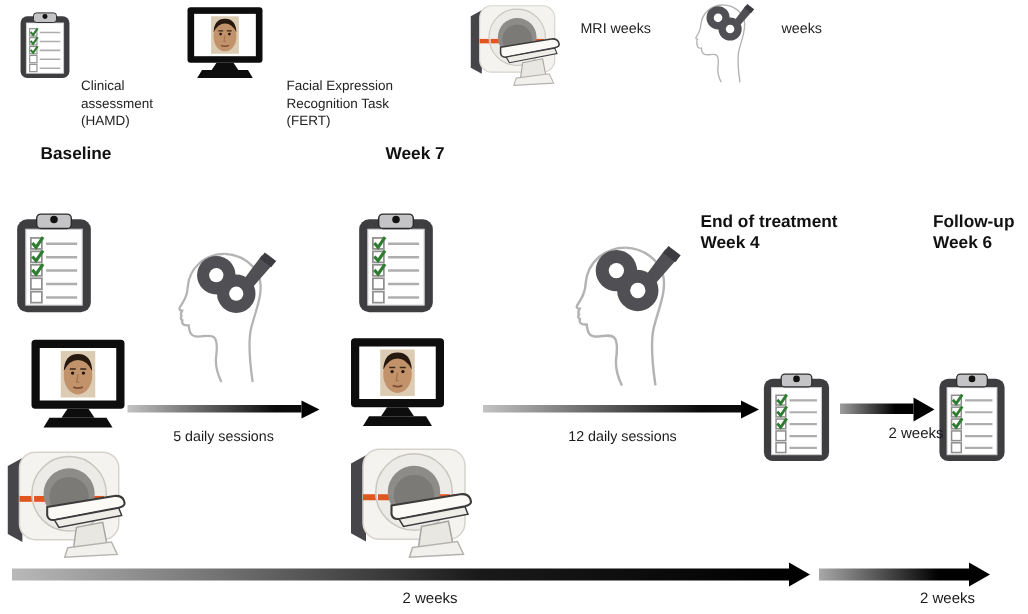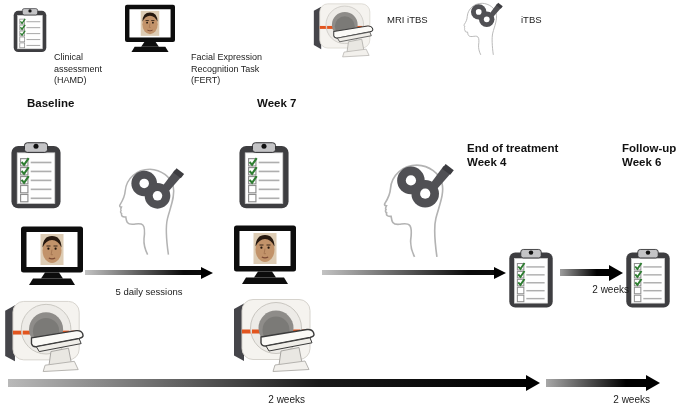--- a/index.html
+++ b/index.html
@@ -111,26 +111,26 @@
     <svg class="icon abs" style="left:123px;top:4px;" width="54" height="50">
         <use href="#sym-monitor"></use>
       </svg>
     <div class="abs legend-label pre" style="left:191px;top:8px;width:110px;">Facial Expression
 Recognition Task
 (FERT)</div>
 
     <svg class="icon abs" style="left:311px;top:2px;" width="72" height="56">
         <use href="#sym-mri"></use>
       </svg>
-    <div class="abs legend-label-single" style="left:387px;top:14px;">MRI iTBS</div>
+    <div class="abs legend-label-single" style="left:387px;top:14px;">MRI weeks</div>
 
     <svg class="icon abs" style="left:452px;top:1px;" width="58" height="55">
         <use href="#sym-head"></use>
       </svg>
-    <div class="abs legend-label-single" style="left:521px;top:14px;">iTBS</div>
+    <div class="abs legend-label-single" style="left:521px;top:14px;">weeks</div>
   </div>
 
   <div class="abs stage-title" style="left:8px;top:97px;">Baseline</div>
   <div class="abs stage-title" style="left:238px;top:97px;">Week 7</div>
   <div class="abs stage-title center pre" style="left:448px;top:97px;width:165px;">End of treatment
 Week 4</div>
   <div class="abs stage-title center pre" style="left:603px;top:97px;width:100px;">Follow-up
 Week 6</div>
 
   <svg class="icon abs" style="left:10px;top:139px;" width="52" height="72">
@@ -171,20 +171,21 @@
   <div class="abs arrow" style="left:85px;top:266px;width:128px;height:13px;">
     <div class="bar bar-mid"></div>
     <div class="tip-mid"></div>
   </div>
   <div class="abs interval-label" style="left:94px;top:286px;width:110px;">5 daily sessions</div>
 
   <div class="abs arrow" style="left:322px;top:266px;width:184px;height:13px;">
     <div class="bar bar-mid"></div>
     <div class="tip-mid"></div>
   </div>
+  <div class="abs interval-label" style="left:355px;top:286px;width:120px;">12 daily sessions</div>
 
   <div class="abs arrow" style="left:560px;top:264px;width:63px;height:17px;">
     <div class="bar bar-short"></div>
     <div class="tip-big"></div>
   </div>
   <div class="abs weeks-label" style="left:557px;top:284px;width:72px;">2 weeks</div>
 
   <div class="abs arrow" style="left:8px;top:374px;width:532px;height:17px;">
     <div class="bar bar-long"></div>
     <div class="tip-big"></div>

